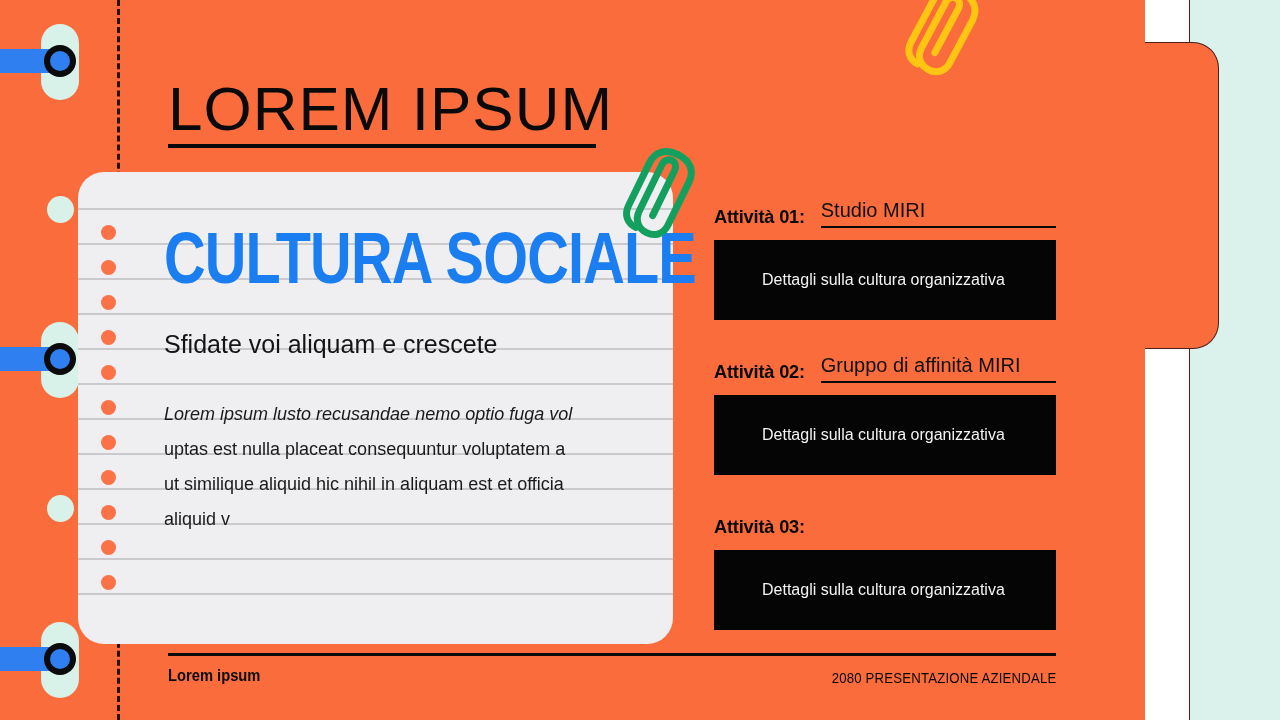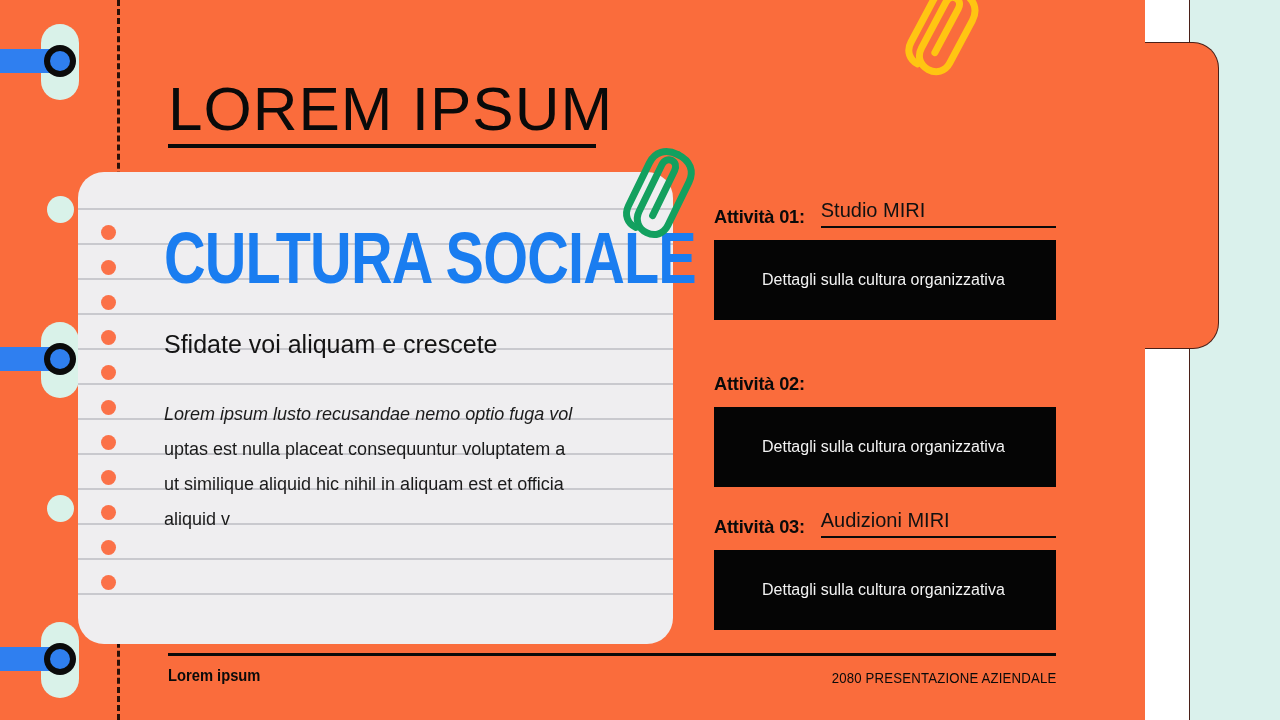--- a/index.html
+++ b/index.html
@@ -168,35 +168,35 @@
       <div class="act-label">Attività 01:</div>
       <div class="act-value-wrap">
         <div class="act-value">Studio MIRI</div>
       </div>
     </div>
     <div class="act-panel">
       <div class="act-panel-text">Dettagli sulla cultura organizzativa</div>
     </div>
   </div>
 
-  <div class="act-block" style="top:365px;">
+  <div class="act-block" style="top:353px;">
     <div class="act-row">
       <div class="act-label">Attività 02:</div>
+      <div class="act-value-wrap">
+        <div class="act-value">Gruppo di affinità MIRI</div>
+      </div>
     </div>
     <div class="act-panel">
       <div class="act-panel-text">Dettagli sulla cultura organizzativa</div>
     </div>
   </div>
 
   <div class="act-block" style="top:508px;">
     <div class="act-row">
       <div class="act-label">Attività 03:</div>
-      <div class="act-value-wrap">
-        <div class="act-value">Audizioni MIRI</div>
-      </div>
     </div>
     <div class="act-panel">
       <div class="act-panel-text">Dettagli sulla cultura organizzativa</div>
     </div>
   </div>
 
   <div class="footer-rule"></div>
   <div class="footer-left">Lorem ipsum</div>
   <div class="footer-right">2080 PRESENTAZIONE AZIENDALE</div>
 

